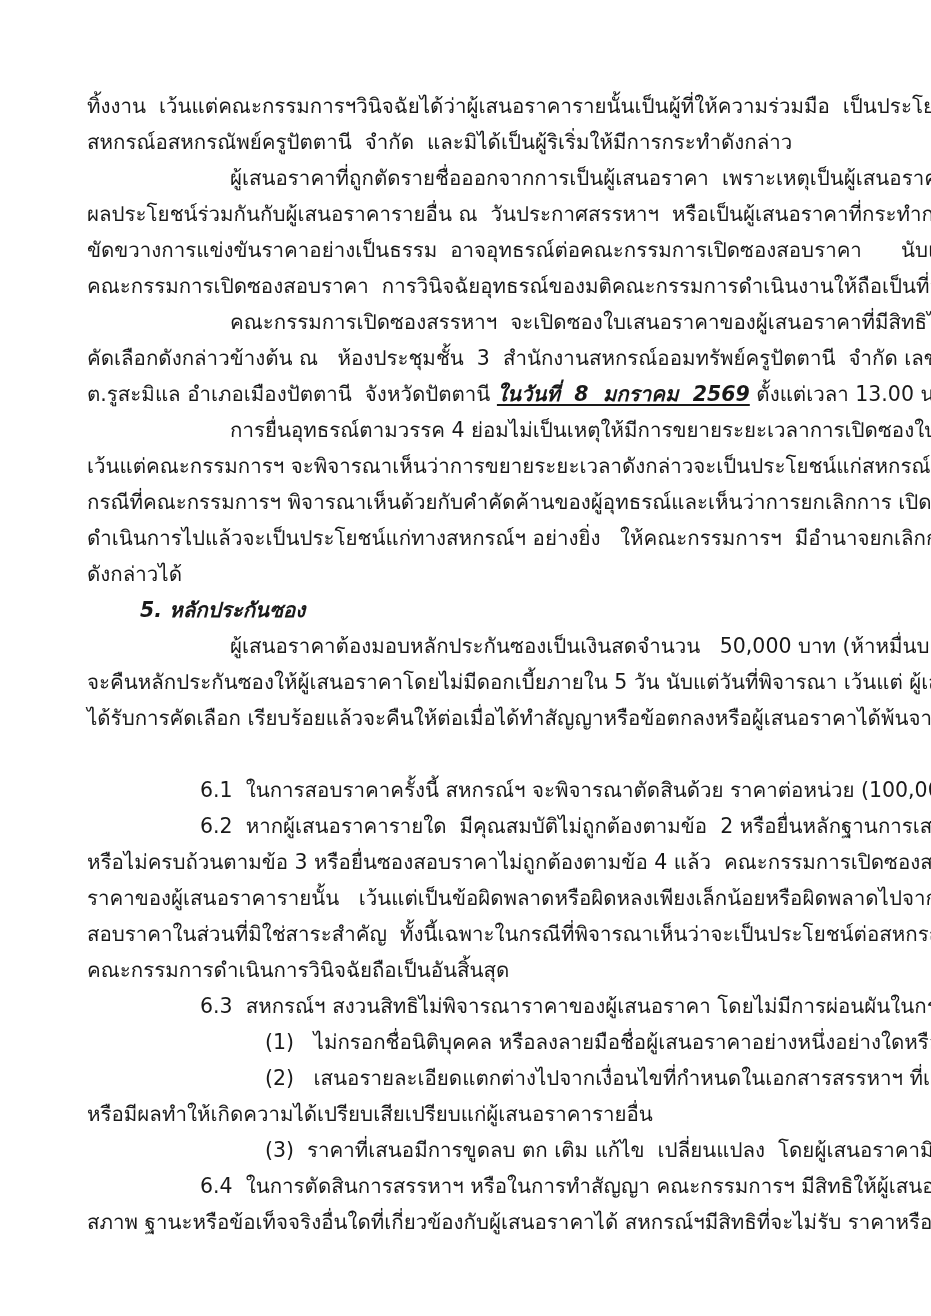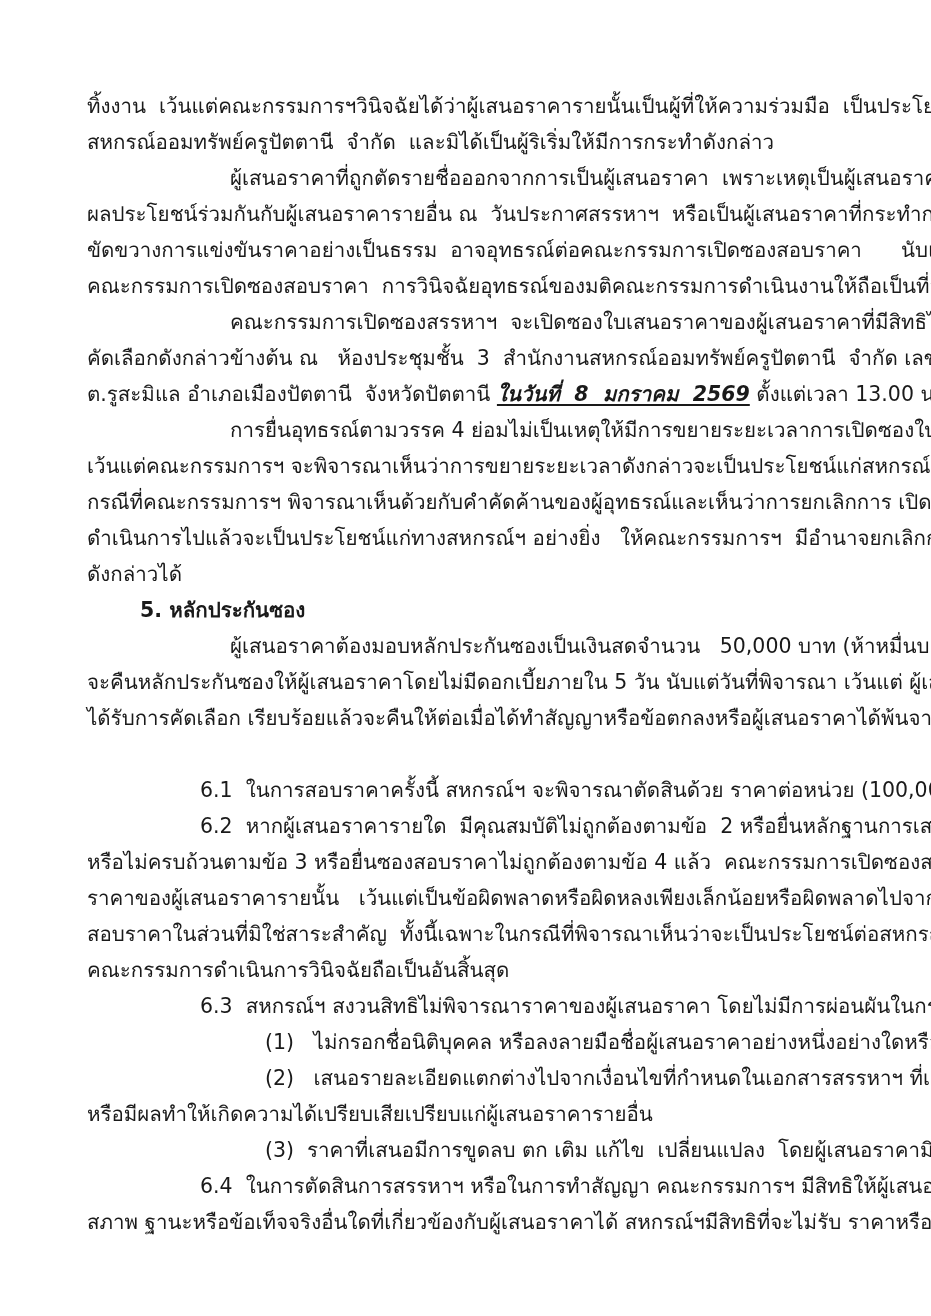--- a/index.html
+++ b/index.html
@@ -30,21 +30,21 @@
     display: block;
     height: 36px;
     line-height: 36px;
     font-size: 20.5px;
     white-space: pre;
     letter-spacing: 0;
   }
 
   
   .ind-para   { padding-left: 143px; }  
-  .ind-h5     { padding-left: 53px;  }  
+  .ind-h5     { padding-left: 53px; font-style: italic;  }  
   .ind-h6     { padding-left: 58px;  }  
   .ind-sub    { padding-left: 113px; }  
   .ind-item   { padding-left: 178px; }  
 
   .bold      { font-weight: bold; }
   .bold-ul   {
     font-weight: bold;
     text-decoration: underline;
     text-underline-offset: 3px;
     font-style: italic;
@@ -52,21 +52,21 @@
   .spacer { display: block; height: 36px; }
 </style>
 </head>
 <body>
 
 <div class="page">
   <div class="doc-body">
 
     <div>
       <span class="line">ทิ้งงาน  เว้นแต่คณะกรรมการฯวินิจฉัยได้ว่าผู้เสนอราคารายนั้นเป็นผู้ที่ให้ความร่วมมือ  เป็นประโยชน์ต่อการพิจารณาของ</span>
-      <span class="line">สหกรณ์ออมทรัพย์ครูปัตตานี  จำกัด  และมิได้เป็นผู้ริเริ่มให้มีการกระทำดังกล่าว</span>
+      <span class="line">สหกรณ์อสหกรณัพย์ครูปัตตานี  จำกัด  และมิได้เป็นผู้ริเริ่มให้มีการกระทำดังกล่าว</span>
     </div>
 
     <div>
       <span class="line ind-para">ผู้เสนอราคาที่ถูกตัดรายชื่อออกจากการเป็นผู้เสนอราคา  เพราะเหตุเป็นผู้เสนอราคาที่มี</span>
       <span class="line">ผลประโยชน์ร่วมกันกับผู้เสนอราคารายอื่น ณ  วันประกาศสรรหาฯ  หรือเป็นผู้เสนอราคาที่กระทำการ         อันเป็นการ</span>
       <span class="line">ขัดขวางการแข่งขันราคาอย่างเป็นธรรม  อาจอุทธรณ์ต่อคณะกรรมการเปิดซองสอบราคา      นับแต่วันที่ได้รับแจ้งจาก</span>
       <span class="line">คณะกรรมการเปิดซองสอบราคา  การวินิจฉัยอุทธรณ์ของมติคณะกรรมการดำเนินงานให้ถือเป็นที่สุด</span>
     </div>
 
     <div>

